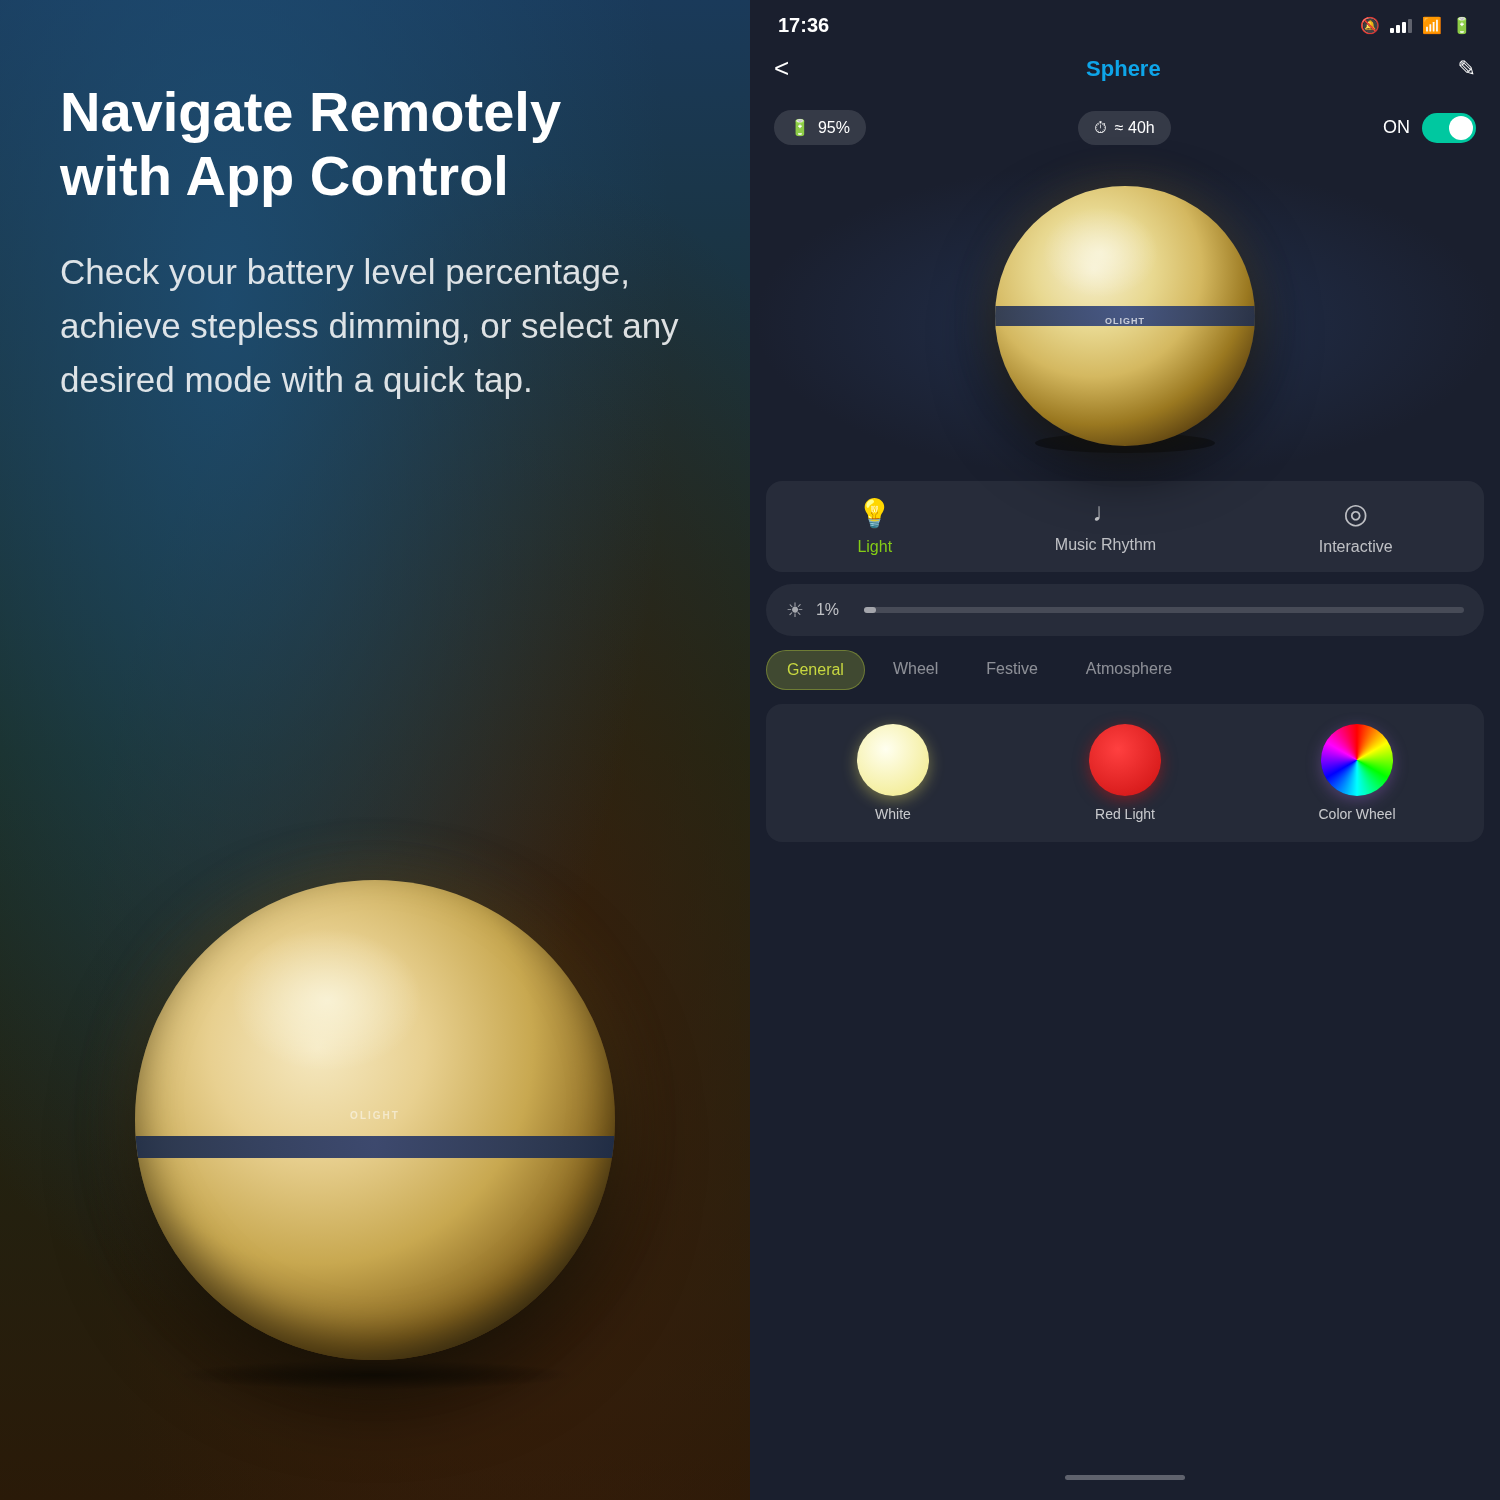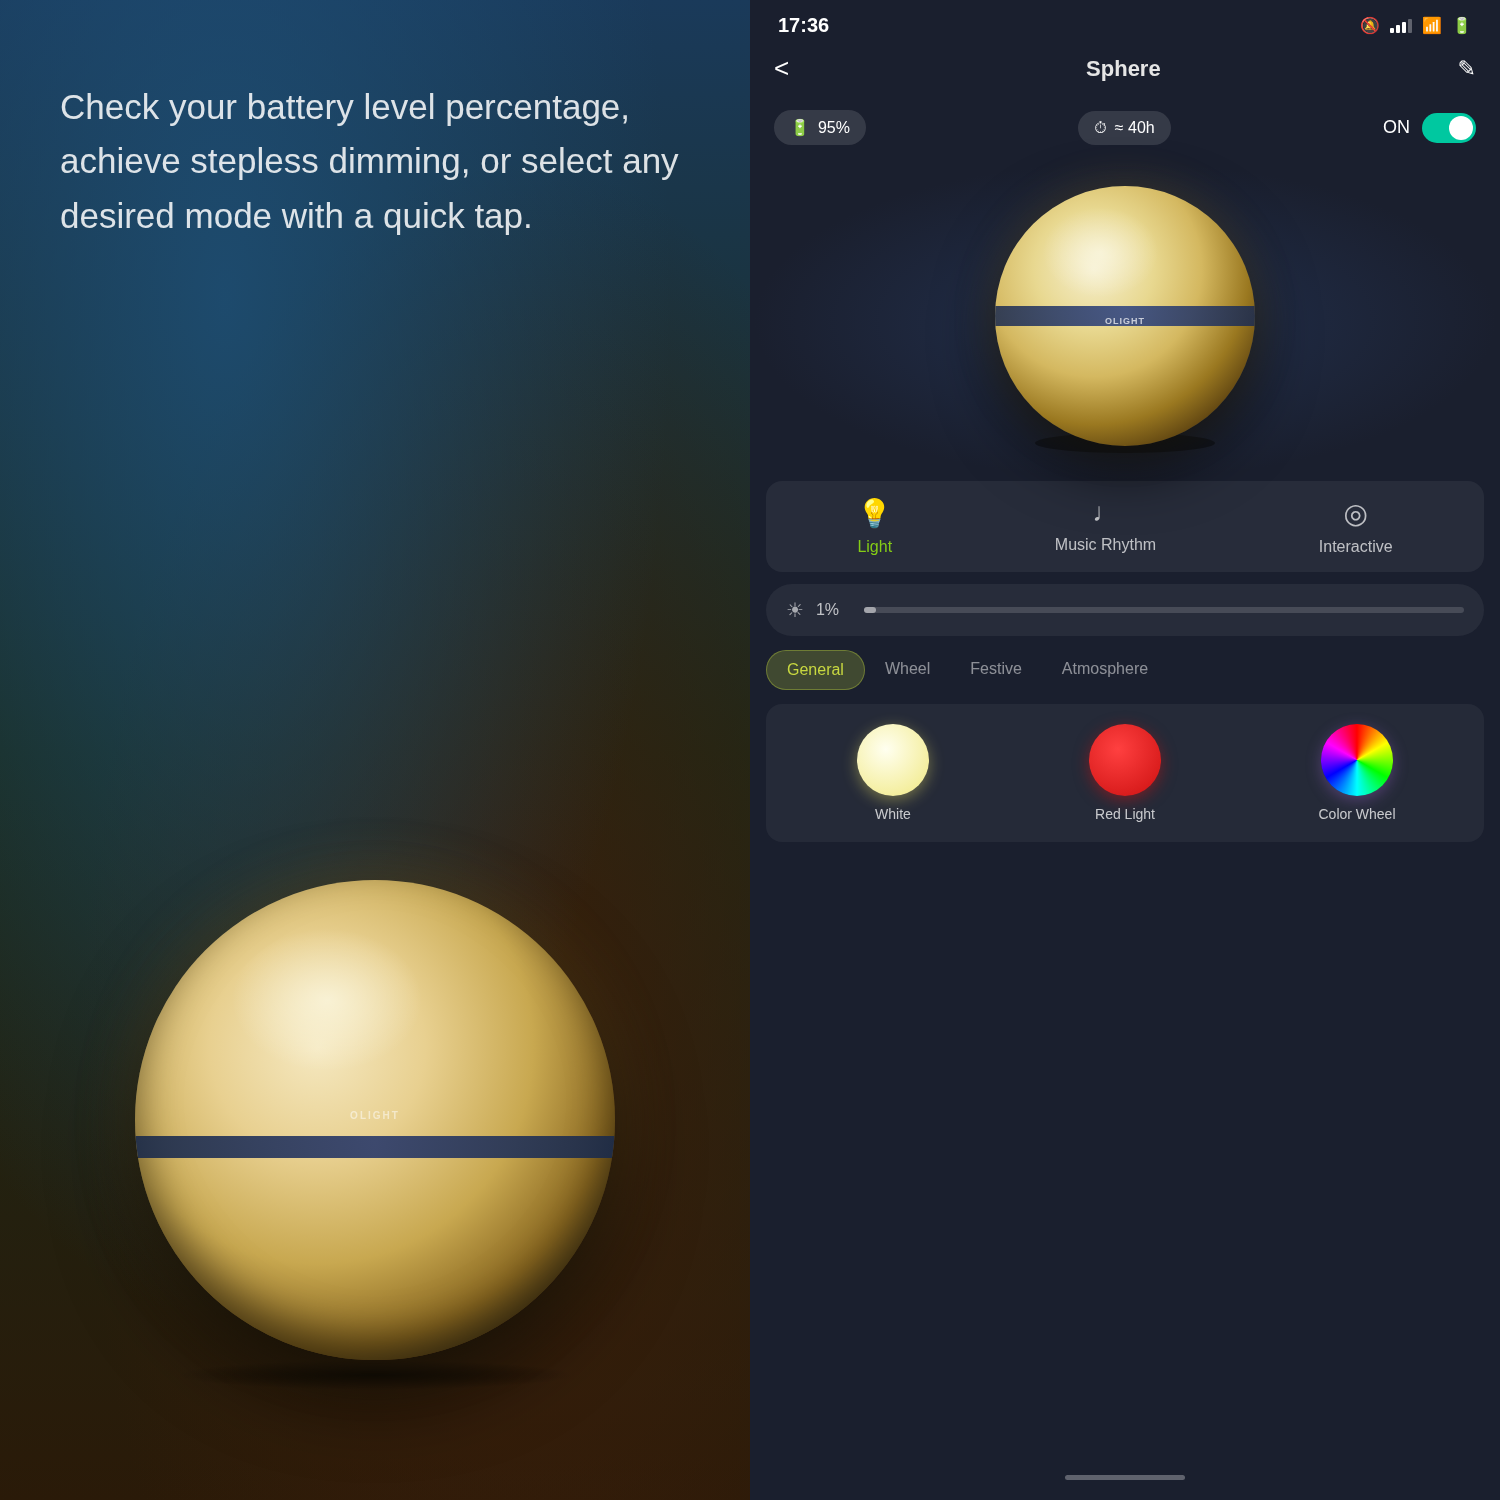--- a/index.html
+++ b/index.html
@@ -120,21 +120,21 @@
     .signal-bar { width: 4px; background: white; border-radius: 1px; }
 
     
     .nav-bar {
       display: flex;
       justify-content: space-between;
       align-items: center;
       padding: 6px 24px 16px;
     }
     .nav-back { font-size: 26px; color: white; cursor: pointer; }
-    .nav-title { font-size: 22px; font-weight: 600; color: #e5e5e5; }
+    .nav-title { font-size: 22px; font-weight: 600; color: #0ea5e9; }
     .nav-edit { font-size: 22px; color: white; cursor: pointer; }
 
     
     .info-row {
       display: flex;
       justify-content: space-between;
       align-items: center;
       padding: 10px 24px 16px;
     }
     .info-badge {
@@ -276,20 +276,21 @@
     .brightness-fill {
       height: 100%;
       width: 2%;
       background: rgba(255,255,255,0.5);
       border-radius: 3px;
     }
 
     
     .scene-tabs {
       display: flex;
+      gap: 8px;
       padding: 0 16px 14px;
     }
     .scene-tab {
       padding: 10px 20px;
       border-radius: 20px;
       font-size: 16px;
       cursor: pointer;
     }
     .scene-tab.active {
       background: rgba(180,200,60,0.25);
@@ -346,20 +347,24 @@
       background: rgba(255,255,255,0.3);
       border-radius: 3px;
     }
   </style>
 </head>
 <body>
 
 <div class="left-panel">
   <div class="left-panel-bg"></div>
   <div class="text-content">
+    <div class="main-heading">
+      <span>Navigate Remotely</span><br>
+      <span>with App Control</span>
+    </div>
     <div class="sub-text">Check your battery level percentage, achieve stepless dimming, or select any desired mode with a quick tap.</div>
   </div>
 
   <div class="sphere-image">
     <div style="display:flex;flex-direction:column;align-items:center;">
       <div class="sphere-outer">
         <div class="sphere-shine"></div>
         <div class="sphere-band"></div>
         <div style="position:absolute;top:49%;left:50%;transform:translate(-50%,-50%);color:rgba(255,255,255,0.5);font-size:10px;font-weight:700;letter-spacing:2px;z-index:2;">OLIGHT</div>
       </div>

